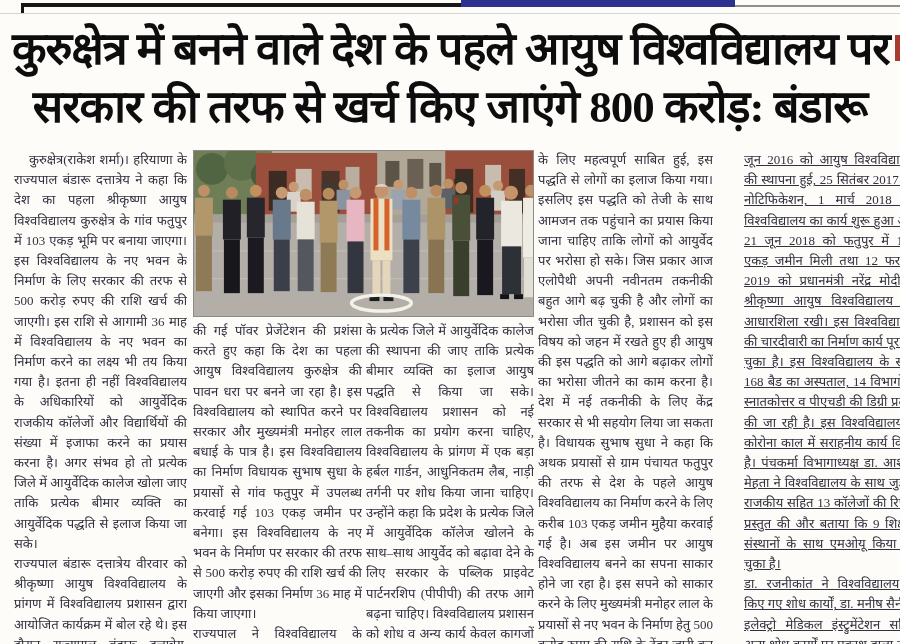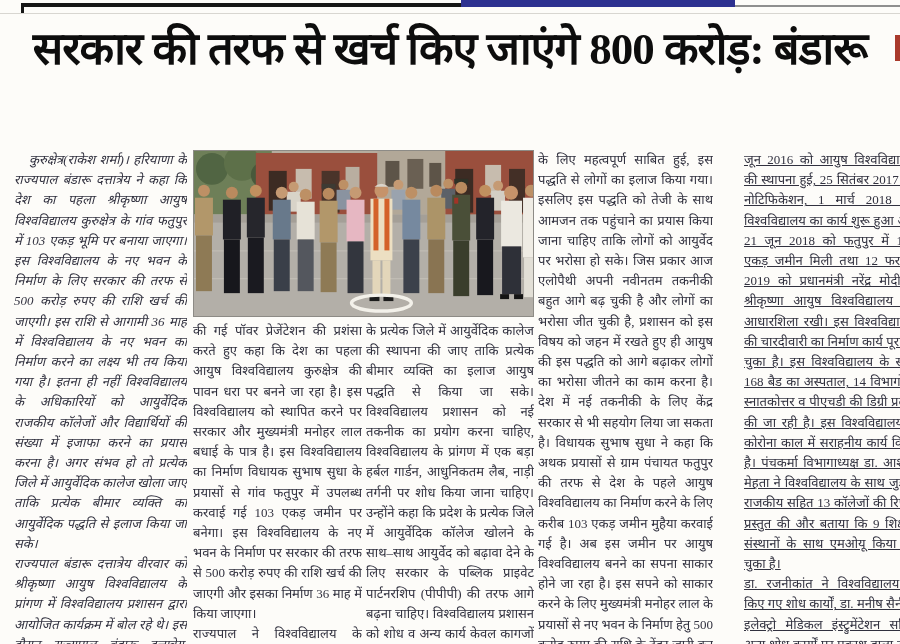--- a/index.html
+++ b/index.html
@@ -23,21 +23,21 @@
   }
   .headline div{white-space:nowrap;}
 
   .col{
     position:absolute;
     font-size:13px;line-height:20.2px;color:#31313f;
     text-align:justify;overflow:hidden;
   }
   .col p{margin:0;padding:0;}
   .col p.indent{text-indent:15px;}
-  #col1{left:14px; top:150px;width:173px;height:494px;font-style:italic;}
+  #col1{left:14px; top:150px;width:173px;height:494px;}
   #col2{left:193px;top:321px;width:169px;height:323px;}
   #col3{left:366px;top:321px;width:168px;height:323px;}
   #col4{left:538px;top:150px;width:175px;height:494px;}
   #col5{left:744px;top:150px;width:172px;height:494px;text-decoration:underline;}
 
   .photo{
     position:absolute;left:193px;top:150px;width:341px;height:167px;
     border:1px solid #8d8b86;background:#b3afa8;box-sizing:border-box;
   }
   .photo svg{display:block;width:100%;height:100%;}
@@ -46,20 +46,21 @@
 <body>
 
 <div class="rule rule-black"></div>
 <div class="rule rule-black-tick"></div>
 <div class="rule rule-blue"></div>
 <div class="rule rule-gray-right"></div>
 <div class="rule hairline"></div>
 <div class="edge-mark"></div>
 
 <div class="headline">
+  <div>कुरुक्षेत्र में बनने वाले देश के पहले आयुष विश्वविद्यालय पर</div>
   <div>सरकार की तरफ से खर्च किए जाएंगे 800 करोड़: बंडारू</div>
 </div>
 
 <div class="photo">
   <svg viewBox="0 0 340 166" preserveAspectRatio="none">
 
     <rect x="0" y="0" width="340" height="72" fill="#b6ad9f"></rect>
     <g>
       <rect x="0" y="0" width="78" height="64" fill="#6e7f58"></rect>
       <circle cx="18" cy="18" r="16" fill="#516543"></circle>

